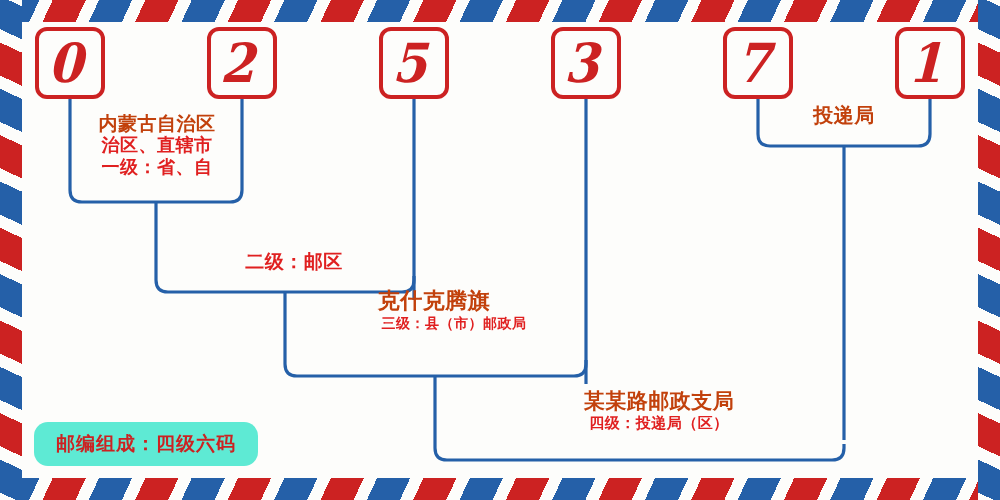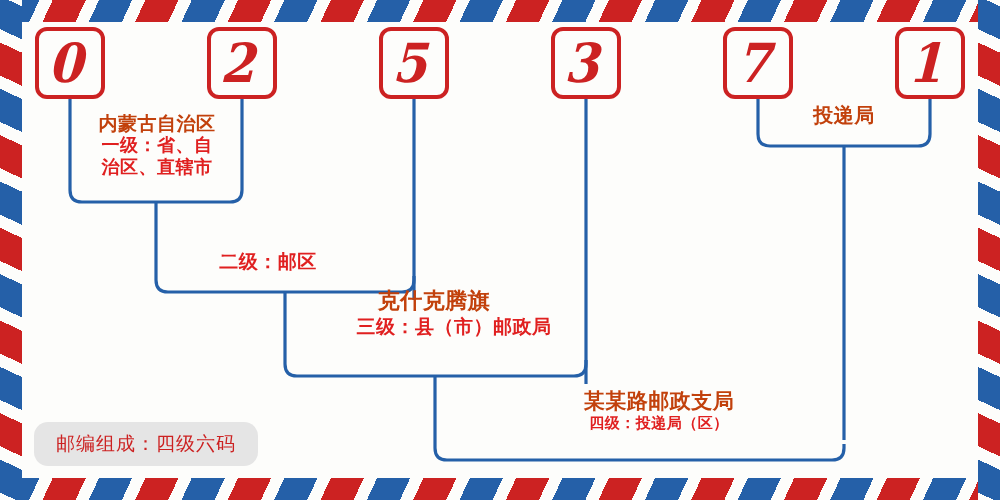--- a/index.html
+++ b/index.html
@@ -99,45 +99,45 @@
     color: #e02020;
     font-weight: 700;
     letter-spacing: 0.5px;
   }
 
   
   #grp1 { left: 78px; top: 112px; width: 158px; white-space: normal; }
   #grp1 .level-name { font-size: 19px; }
   #grp1 .level-desc { font-size: 18px; }
 
-  #grp2 { left: 148px; top: 250px; width: 240px; }
+  #grp2 { left: 174px; top: 250px; width: 240px; }
   #grp2 .level-desc { font-size: 19px; }
 
   #grp3 { left: 284px; top: 288px; width: 300px; }
   #grp3 .level-name { font-size: 22px; }
-  #grp3 .level-desc { font-size: 19px; padding-left: 40px; }
+  #grp3 .level-desc { font-size: 14px; padding-left: 40px; }
 
   #grp4 { left: 464px; top: 388px; width: 390px; }
   #grp4 .level-name { font-size: 21px; }
   #grp4 .level-desc { font-size: 15px; }
 
   #grpTop { left: 760px; top: 103px; width: 168px; }
   #grpTop .level-name { font-size: 20px; }
 
   
   #footer-badge {
     position: absolute;
     left: 34px;
     top: 422px;
     padding: 9px 22px;
-    background: #e5e5e5;
+    background: #5eead4;
     border-radius: 14px;
     color: #cc2222;
     font-family: "DejaVu Serif", serif;
-    font-weight: 400;
+    font-weight: 700;
     font-size: 19px;
     letter-spacing: 1px;
     white-space: nowrap;
   }
 </style>
 </head>
 <body>
 
 <div id="stage">
 
@@ -198,22 +198,22 @@
   <div class="digit-box" style="left:895px;top:27px;">
     <span class="digit-glyph">1</span>
   </div>
 
   <div class="level-text" id="grpTop">
     <div class="level-name">投递局</div>
   </div>
 
   <div class="level-text" id="grp1">
     <div class="level-name">内蒙古自治区</div>
+    <div class="level-desc">治区、直辖市</div>
     <div class="level-desc">一级：省、自</div>
-    <div class="level-desc">治区、直辖市</div>
   </div>
 
   <div class="level-text" id="grp2">
     <div class="level-desc">二级：邮区</div>
   </div>
 
   <div class="level-text" id="grp3">
     <div class="level-name">克什克腾旗</div>
     <div class="level-desc">三级：县（市）邮政局</div>
   </div>

